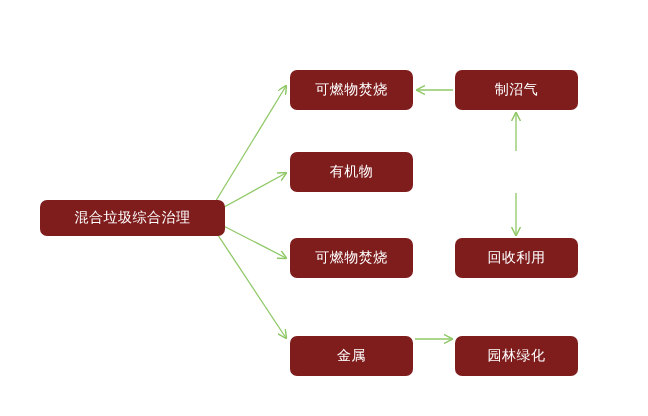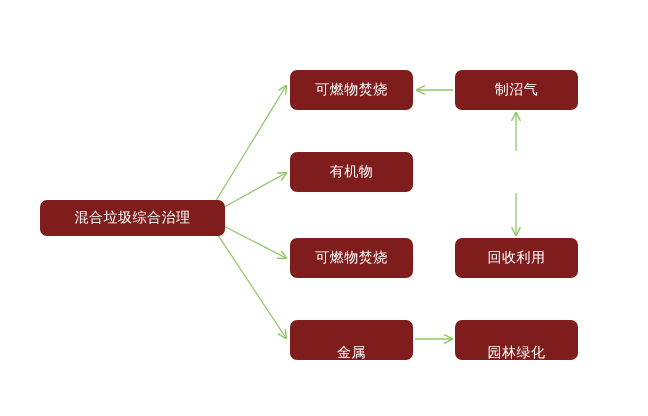--- a/index.html
+++ b/index.html
@@ -46,21 +46,21 @@
     left: 40px;
     top: 200px;
     width: 185px;
     height: 36px;
   }
   .col-mid { left: 290px; width: 123px; height: 40px; }
   .col-right { left: 455px; width: 123px; height: 40px; }
   .row-1 { top: 70px; }
   .row-2 { top: 152px; }
   .row-3 { top: 238px; }
-  .row-4 { top: 320px; align-items: flex-end; }
+  .row-4 { top: 336px; }
 </style>
 </head>
 <body>
 
 <div id="canvas">
 
   <svg id="edge-layer" viewBox="0 0 648 416" width="648" height="416" xmlns="http://www.w3.org/2000/svg">
     <defs>
       <marker id="ah" viewBox="0 0 10 10" refX="9" refY="5" markerWidth="7" markerHeight="7" orient="auto-start-reverse">
         <path d="M 0 0 L 10 5 L 0 10" fill="none" stroke="#8fc866" stroke-width="1.6"></path>

